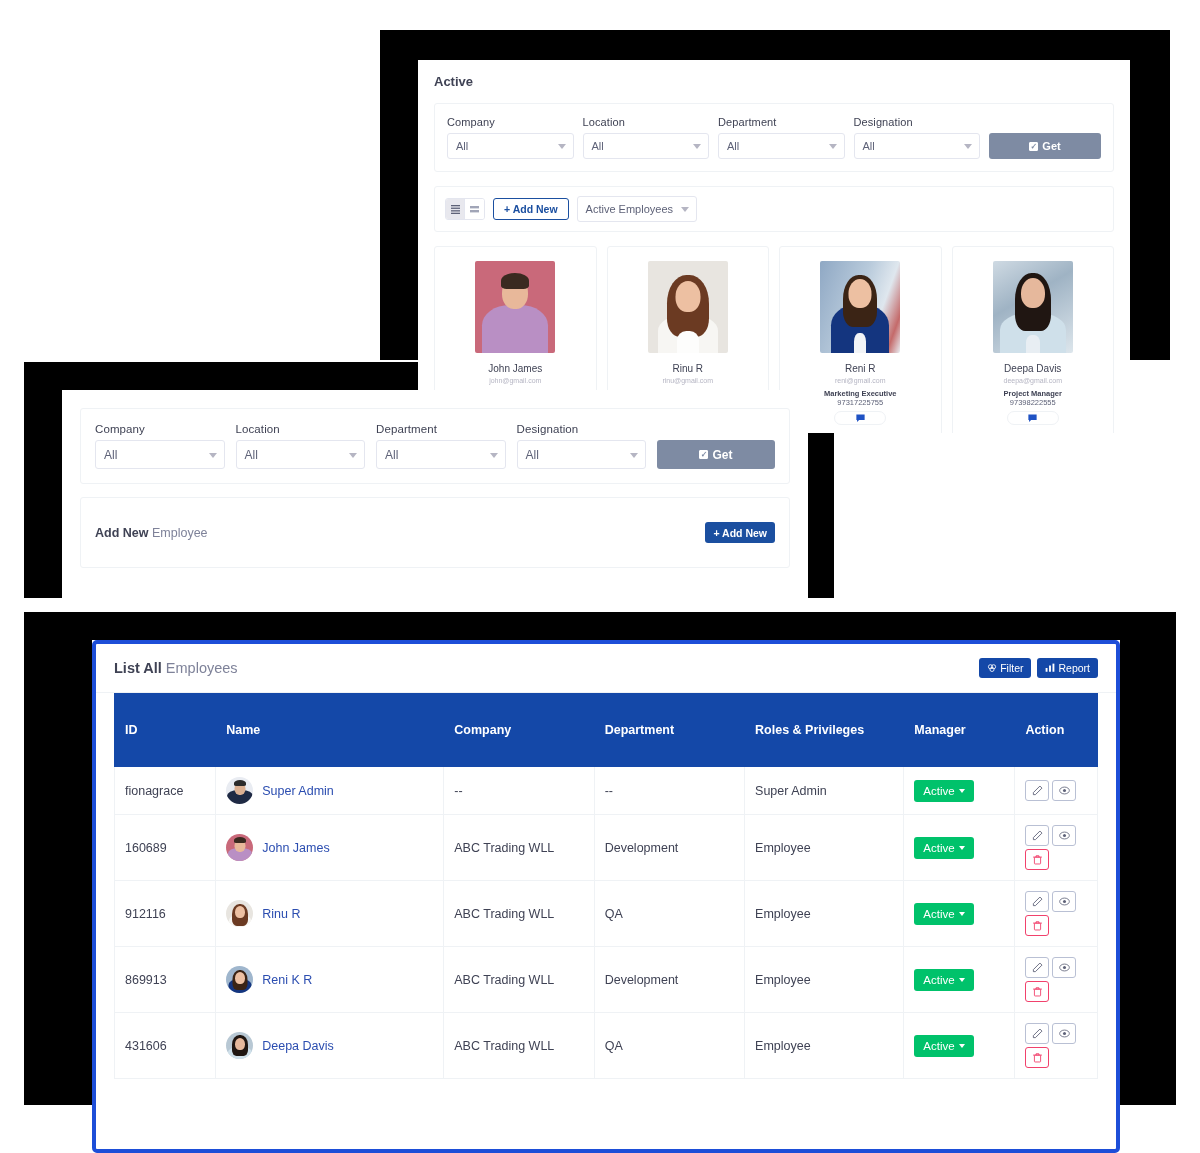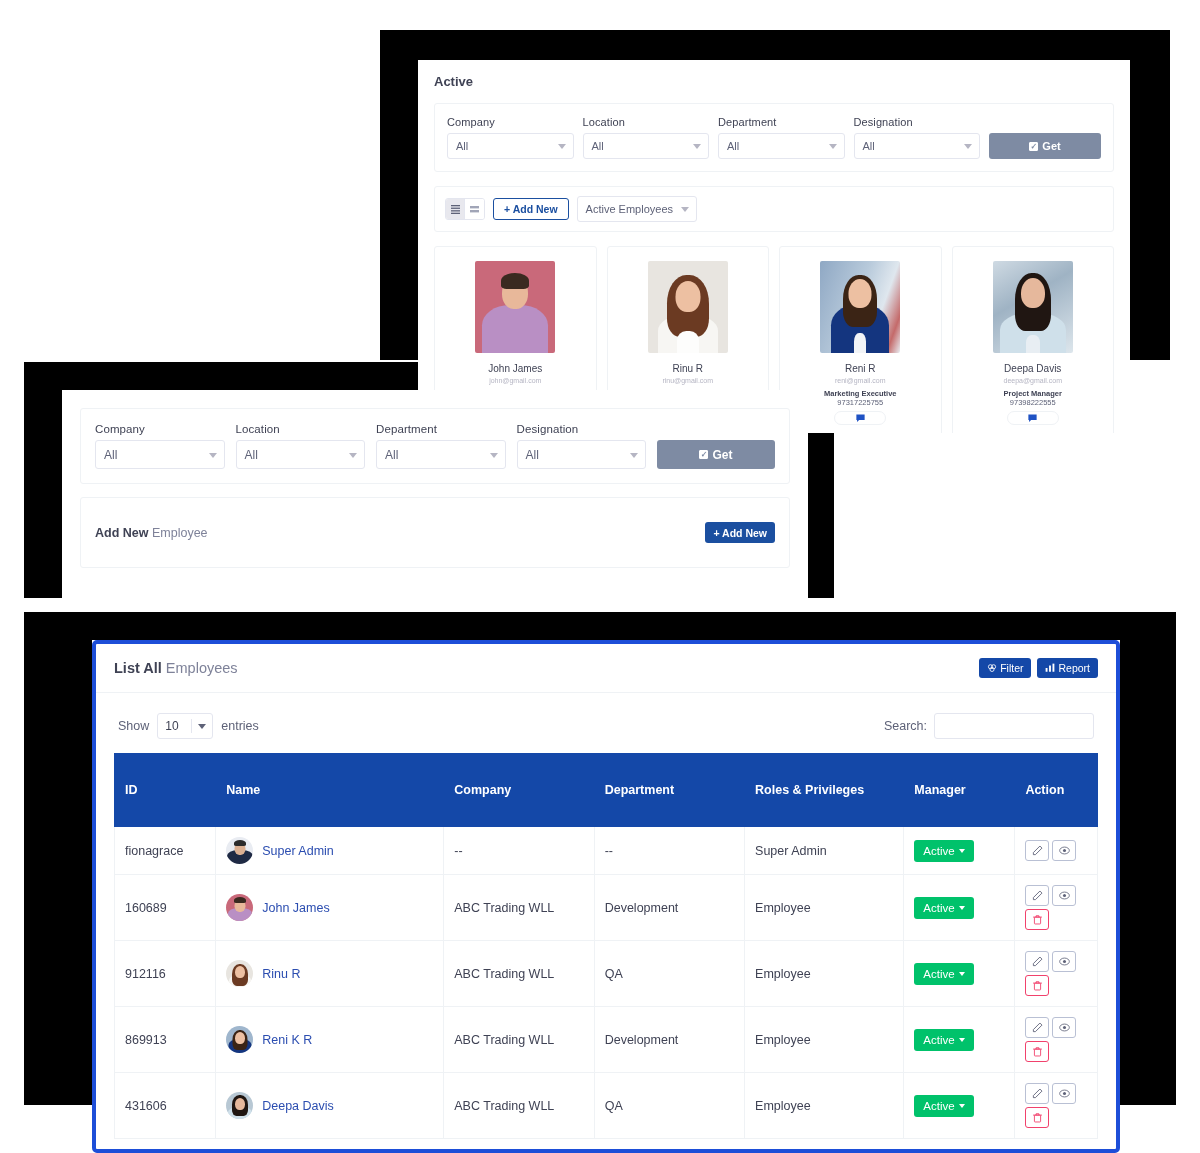--- a/index.html
+++ b/index.html
@@ -561,35 +561,20 @@
                   <rect x="1" y="8" width="3" height="6"></rect>
                   <rect x="6.5" y="4" width="3" height="10"></rect>
                   <rect x="12" y="1" width="3" height="13"></rect>
                 </g>
               </svg>
             <span>Report</span>
           </button>
         </div>
       </div>
 
-      <div class="dt-controls">
-        <div class="show-grp">
-          <span>Show</span>
-          <div class="len-sel">
-            <span>10</span>
-            <span class="sep"></span>
-            <span class="caret2"></span>
-          </div>
-          <span>entries</span>
-        </div>
-        <div class="search-grp">
-          <span>Search:</span>
-          <input class="search-input" type="text" placeholder="" style="">
-        </div>
-      </div>
 
       <table class="emp-table">
         <colgroup>
           <col style="width:10.3%">
             <col style="width:23.2%">
             <col style="width:15.3%">
           <col style="width:15.3%">
             <col style="width:16.2%">
             <col style="width:11.3%">
             <col style="width:8.4%">

